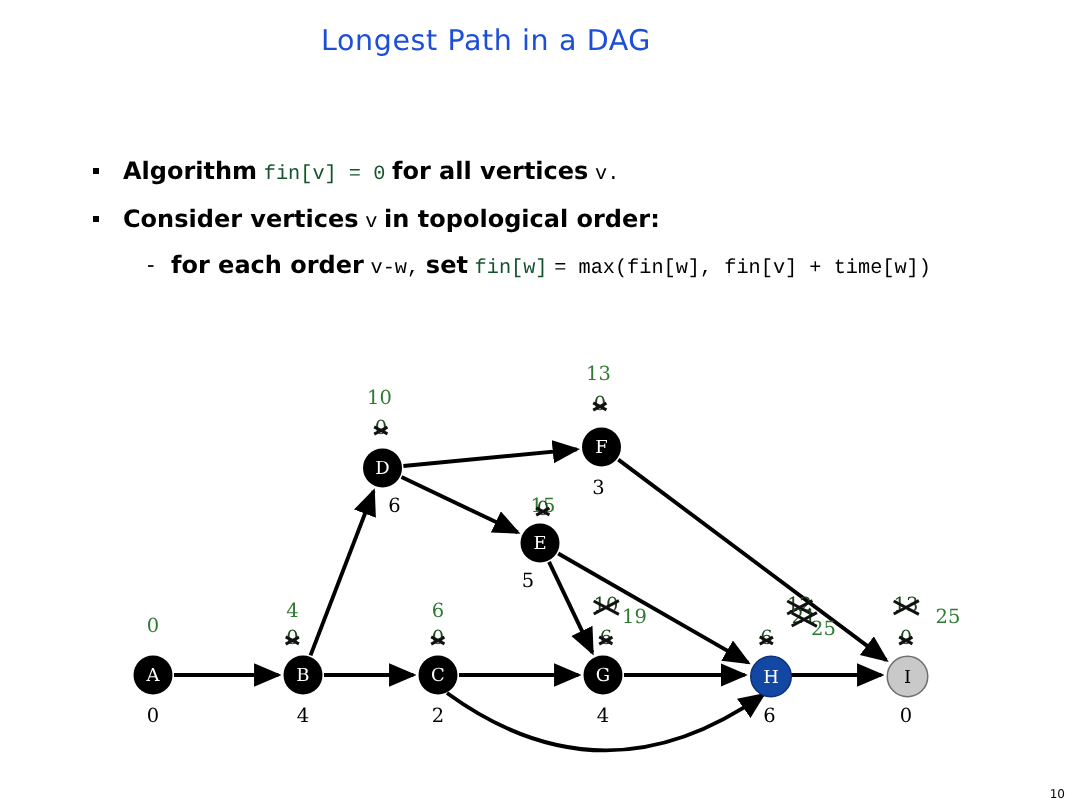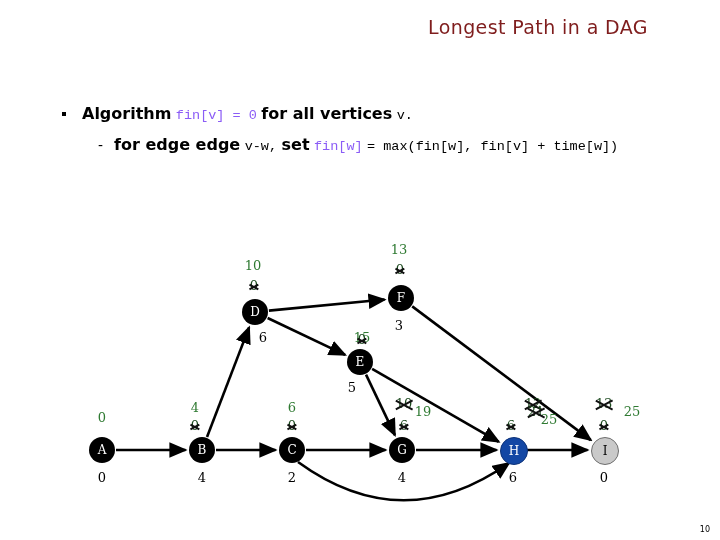--- a/index.html
+++ b/index.html
@@ -3,38 +3,38 @@
 <meta charset="utf-8">
 <style>
   html,body{margin:0;padding:0;}
   body{
     width:720px;height:540px;background:#ffffff;position:relative;overflow:hidden;
     font-family:"Liberation Sans",sans-serif;
   }
   #slide{position:absolute;left:0;top:0;width:720px;height:540px;}
 
   .title{
-    position:absolute;left:0;top:16px;width:648px;text-align:right;
-    font-size:19px;color:#7f1d1d;font-family:"DejaVu Sans",sans-serif;
+    position:absolute;left:0;top:16px;width:648px;text-align:center;
+    font-size:19px;color:#1d4ed8;font-family:"DejaVu Sans",sans-serif;
     letter-spacing:.4px;font-weight:400;
   }
 
   .algo-head{
     position:absolute;left:54px;top:78px;font-size:17px;color:#17355f;
     font-family:"DejaVu Sans",sans-serif;font-weight:600;
   }
 
   .bullets{position:absolute;left:54px;top:100px;width:650px;}
   .bullet{position:relative;padding-left:28px;margin-bottom:5px;height:27px;line-height:27px;}
   .bullet .sq{
     position:absolute;left:8px;top:12px;width:4px;height:4px;background:#000;
   }
   .btxt{font-size:16px;color:#000;font-family:"DejaVu Sans",sans-serif;font-weight:600;}
   .mono{font-family:"Liberation Mono","DejaVu Sans Mono",monospace;font-weight:400;font-size:13.5px;}
-  .mono.green{color:#8b5cf6;}
+  .mono.green{color:#14532d;}
   .mono.black{color:#000;}
   .subline{position:relative;padding-left:60px;height:26px;line-height:26px;}
   .subline .dash{position:absolute;left:44px;top:0;font-size:15px;color:#000;}
 
   
   #graph{position:absolute;left:0;top:232px;width:720px;height:300px;}
   #edges{position:absolute;left:0;top:0;width:720px;height:300px;}
 
   .node{
     position:absolute;border-radius:50%;
@@ -74,21 +74,22 @@
 </head>
 <body>
 
 <div id="slide">
 
   <div class="title">Longest Path in a DAG</div>
 
 
   <div class="bullets">
       <div class="bullet"><span class="sq"></span><span class="btxt">Algorithm</span> <span class="mono green">fin[v] = 0</span> <span class="btxt">for all vertices</span> <span class="mono black">v.</span> </div>
-      <div class="subline"><span class="dash">-</span><span class="btxt">for edge edge</span> <span class="mono black">v-w,</span> <span class="btxt">set</span> <span class="mono green">fin[w]</span> <span class="mono black">= max(fin[w], fin[v] + time[w])</span> </div>
+      <div class="bullet"><span class="sq"></span><span class="btxt">Consider vertices</span> <span class="mono black">v</span> <span class="btxt">in topological order:</span> </div>
+      <div class="subline"><span class="dash">-</span><span class="btxt">for each order</span> <span class="mono black">v-w,</span> <span class="btxt">set</span> <span class="mono green">fin[w]</span> <span class="mono black">= max(fin[w], fin[v] + time[w])</span> </div>
     </div>
 
   <div id="graph">
     <svg id="edges" viewBox="0 0 720 300">
       <defs>
         <marker id="ah" markerWidth="7" markerHeight="7" refX="6.2" refY="3" orient="auto">
           <path d="M0,0 L7,3 L0,6 z" fill="#000"></path>
         </marker>
       </defs>
       <g id="edge-group" stroke="#000" fill="none">

